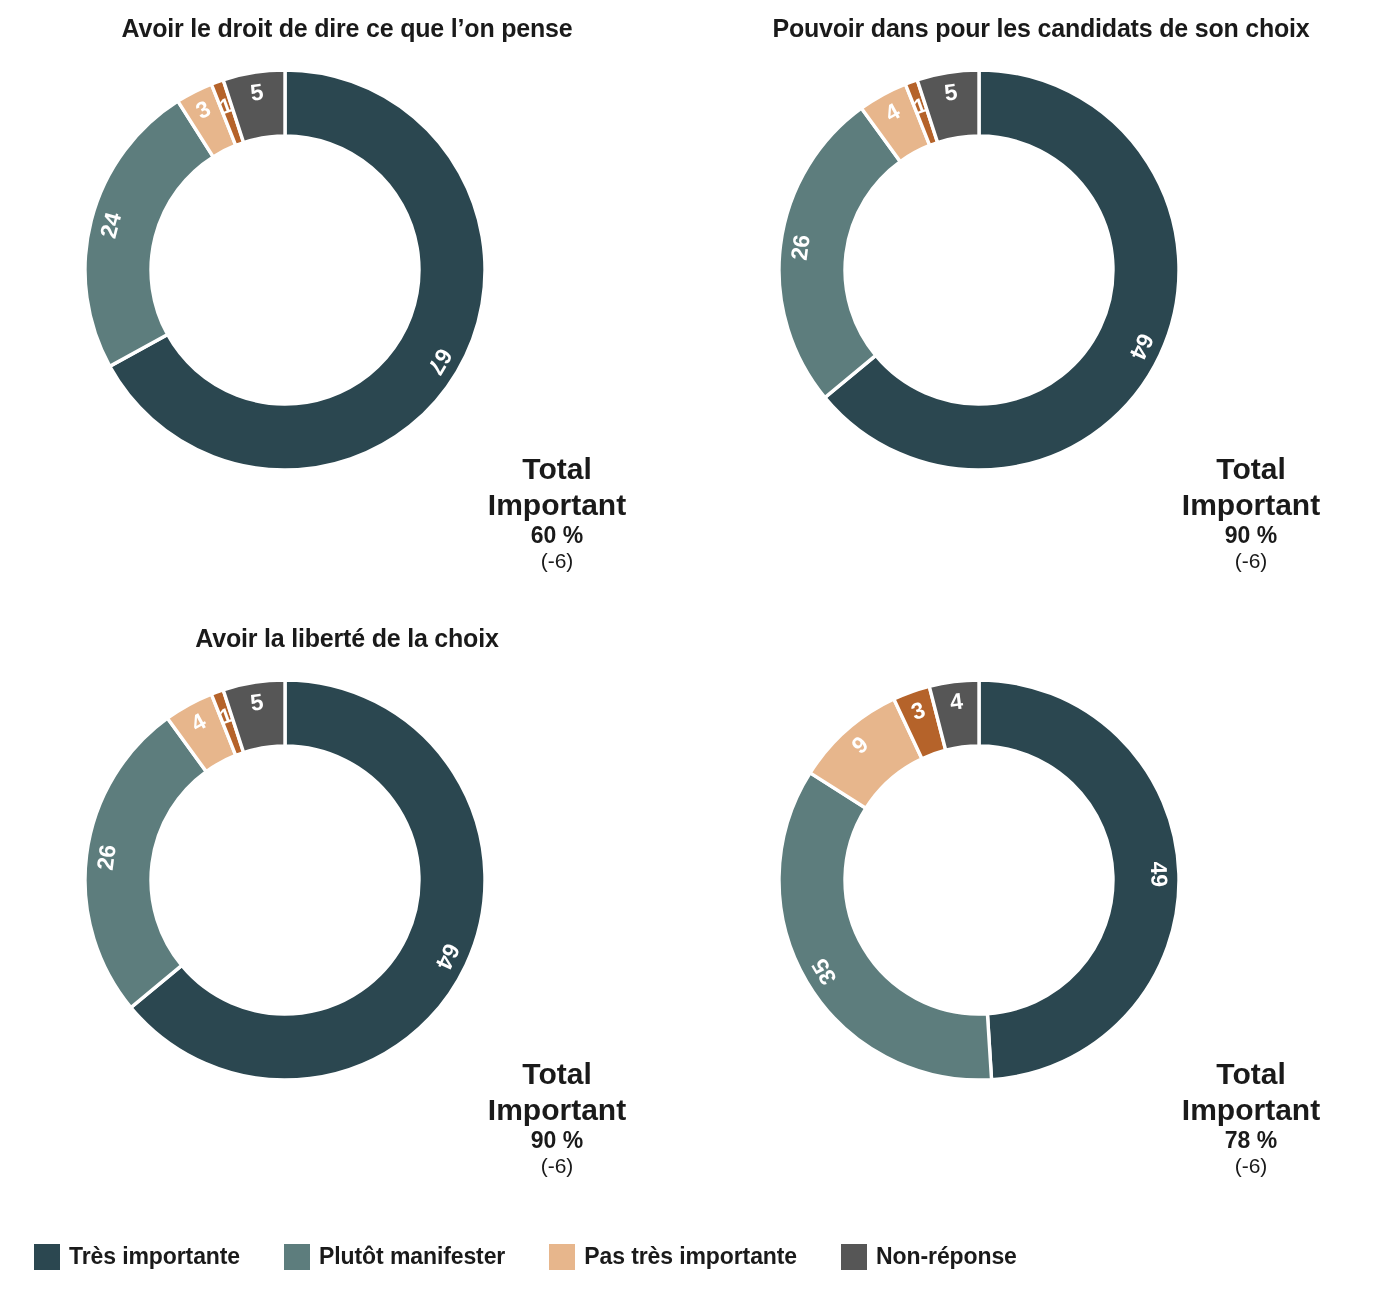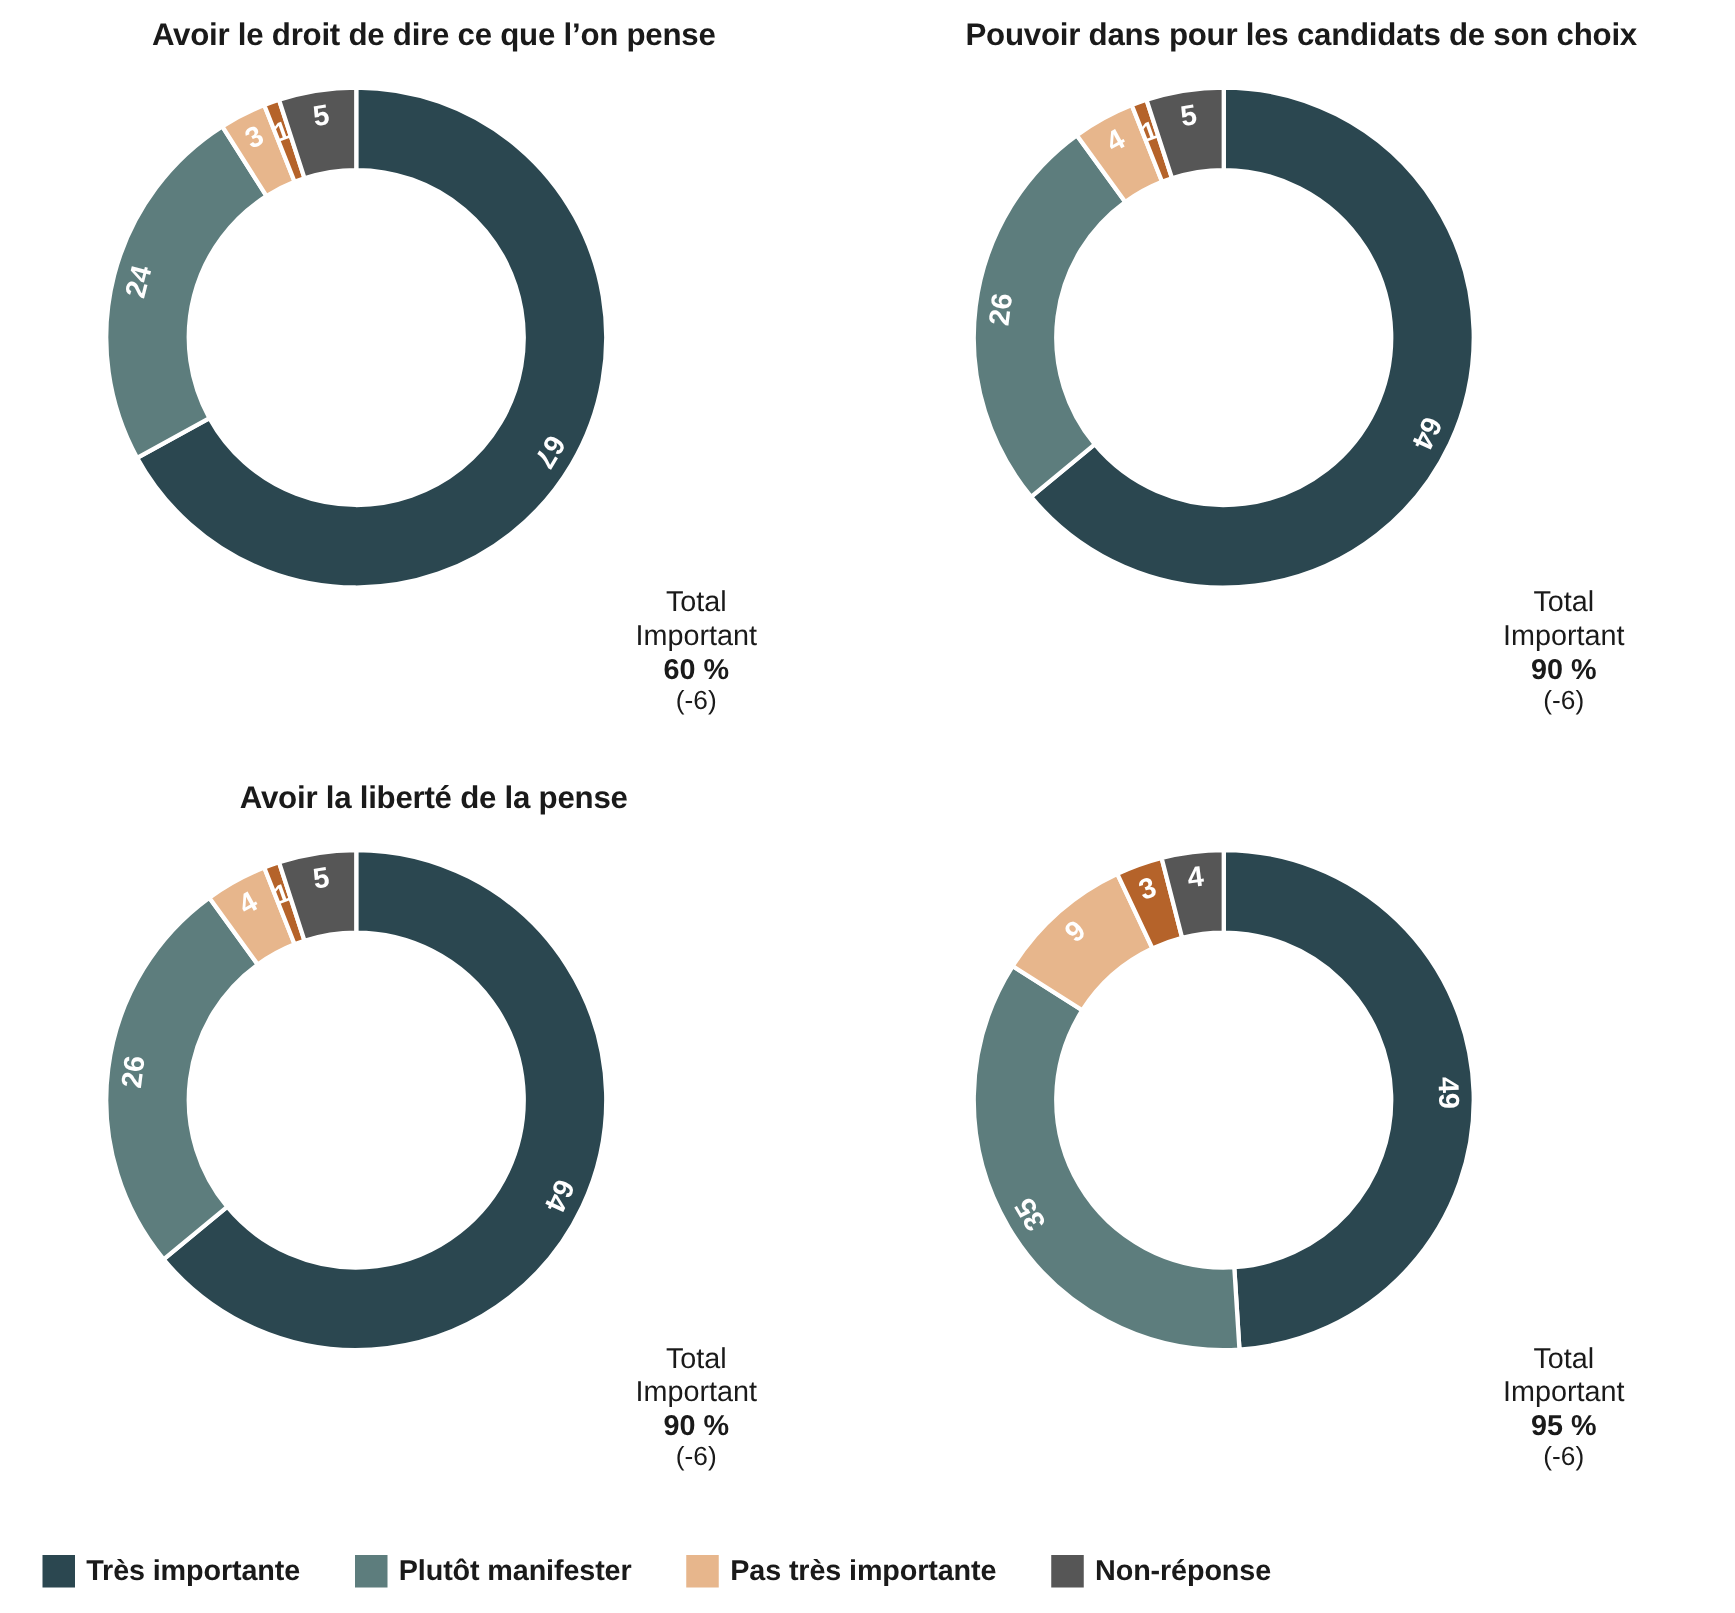--- a/index.html
+++ b/index.html
@@ -62,22 +62,22 @@
   }
   .total-box {
     position: absolute;
     right: 52px;
     bottom: 36px;
     width: 170px;
     text-align: center;
     line-height: 1.18;
   }
   .total-box .tline {
-    font-size: 23px;
-    font-weight: normal;
+    font-size: 30px;
+    font-weight: bold;
     color: #1a1a1a;
     display: block;
   }
   .total-box .tpct {
     font-size: 23px;
     font-weight: bold;
     color: #1a1a1a;
     display: block;
   }
   .total-box .tdelta {
@@ -162,21 +162,21 @@
       </div>
     <div class="total-box">
       <span class="tline">Total</span>
       <span class="tline">Important</span>
       <span class="tpct">90 %</span>
       <span class="tdelta">(-6)</span>
     </div>
   </div>
 
   <div class="panel">
-    <div class="panel-title">Avoir la liberté de la pense</div>
+    <div class="panel-title">Avoir la liberté de la choix</div>
     <div class="donut-wrap">
         <svg width="400" height="400" viewBox="0 0 400 400">
           <path d="M 200 0 A 200 200 0 1 1 45.89735144484217 327.484797949738 L 96.75122546804425 285.4148146263244 A 134 134 0 1 0 200 66 Z" fill="#2b4750" stroke="#ffffff" stroke-width="3.4"></path>
           <text x="363.0498348543767" y="276.7254283400261" text-anchor="middle" dominant-baseline="central" class="slice-label" transform="rotate(115.2 363.0498348543767 276.7254283400261)">64</text>
           <path d="M 45.89735144484217 327.484797949738 A 200 200 0 0 1 82.44294954150536 38.196601125010545 L 121.23677619280859 91.59172275375705 A 134 134 0 0 0 96.75122546804425 285.4148146263244 Z" fill="#5d7d7d" stroke="#ffffff" stroke-width="3.4"></path>
           <text x="21.220930823131084" y="177.41495131171246" text-anchor="middle" dominant-baseline="central" class="slice-label" transform="rotate(277.2 21.220930823131084 177.41495131171246)">26</text>
           <path d="M 82.44294954150536 38.196601125010545 A 200 200 0 0 1 126.37508946306428 14.044702822349763 L 150.67130994025308 75.40995089097434 A 134 134 0 0 0 121.23677619280859 91.59172275375705 Z" fill="#e7b68c" stroke="#ffffff" stroke-width="3.4"></path>
           <text x="113.18798792687078" y="42.08953625609587" text-anchor="middle" dominant-baseline="central" class="slice-label" transform="rotate(331.2 113.18798792687078 42.08953625609587)">4</text>
           <path d="M 126.37508946306428 14.044702822349763 A 200 200 0 0 1 138.1966011250105 9.7886967409693 L 158.59172275375704 72.55842681644943 A 134 134 0 0 0 150.67130994025308 75.40995089097434 Z" fill="#b5632a" stroke="#ffffff" stroke-width="3.4"></path>
           <text x="140.74796299069348" y="35.42113589452691" text-anchor="middle" dominant-baseline="central" class="slice-label small" transform="rotate(340.2 140.74796299069348 35.42113589452691)">1</text>
@@ -203,21 +203,21 @@
           <text x="80.83160186867781" y="64.82998525259131" text-anchor="middle" dominant-baseline="central" class="slice-label" transform="rotate(318.59999999999997 80.83160186867781 64.82998525259131)">9</text>
           <path d="M 114.84414168698524 19.03458950679621 A 200 200 0 0 1 150.26202256702894 6.283367774273813 L 166.6755551199094 70.20985640876344 A 134 134 0 0 0 142.94557493028012 78.75317496955346 Z" fill="#b5632a" stroke="#ffffff" stroke-width="3.4"></path>
           <text x="138.95942677179835" y="30.453285434448645" text-anchor="middle" dominant-baseline="central" class="slice-label" transform="rotate(340.19999999999993 138.95942677179835 30.453285434448645)">3</text>
           <path d="M 150.26202256702894 6.283367774273813 A 200 200 0 0 1 199.99999999999977 0 L 199.99999999999986 66 A 134 134 0 0 0 166.6755551199094 70.20985640876344 Z" fill="#565656" stroke="#ffffff" stroke-width="3.4"></path>
           <text x="177.41495131171214" y="21.22093082313114" text-anchor="middle" dominant-baseline="central" class="slice-label" transform="rotate(352.79999999999995 177.41495131171214 21.22093082313114)">4</text>
         </svg>
       </div>
     <div class="total-box">
       <span class="tline">Total</span>
       <span class="tline">Important</span>
-      <span class="tpct">95 %</span>
+      <span class="tpct">78 %</span>
       <span class="tdelta">(-6)</span>
     </div>
   </div>
 
 </div>
 
 <div class="legend">
   <div class="legend-item">
     <span class="legend-swatch" style="background: rgb(43, 71, 80);"></span>
     <span class="legend-label">Très importante</span>

